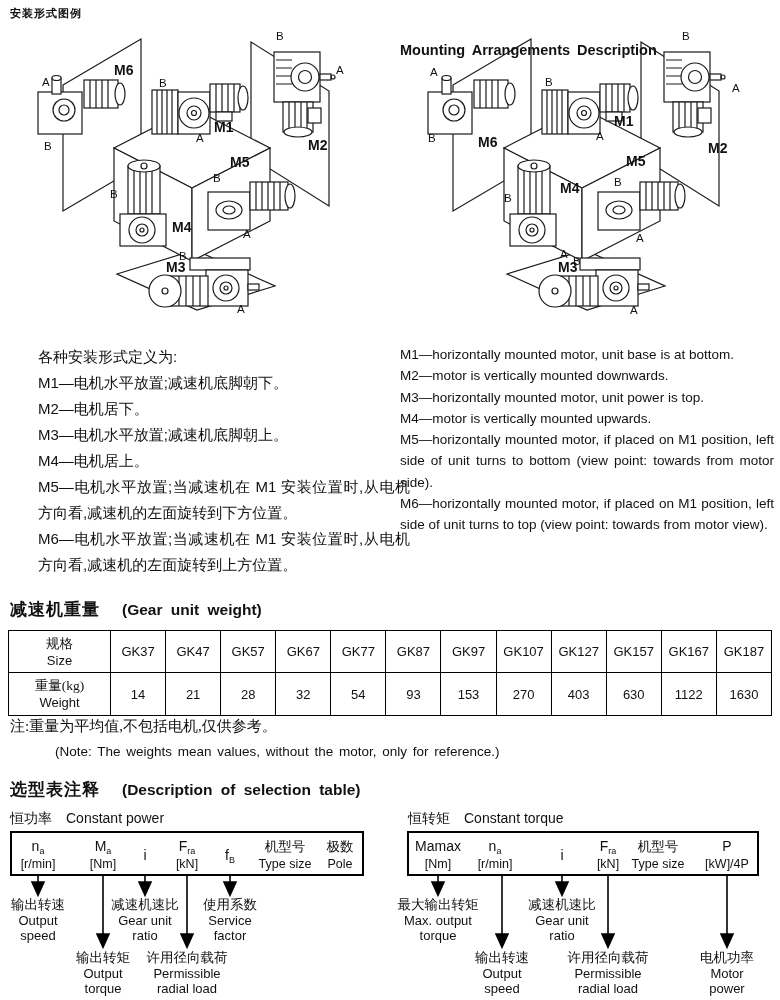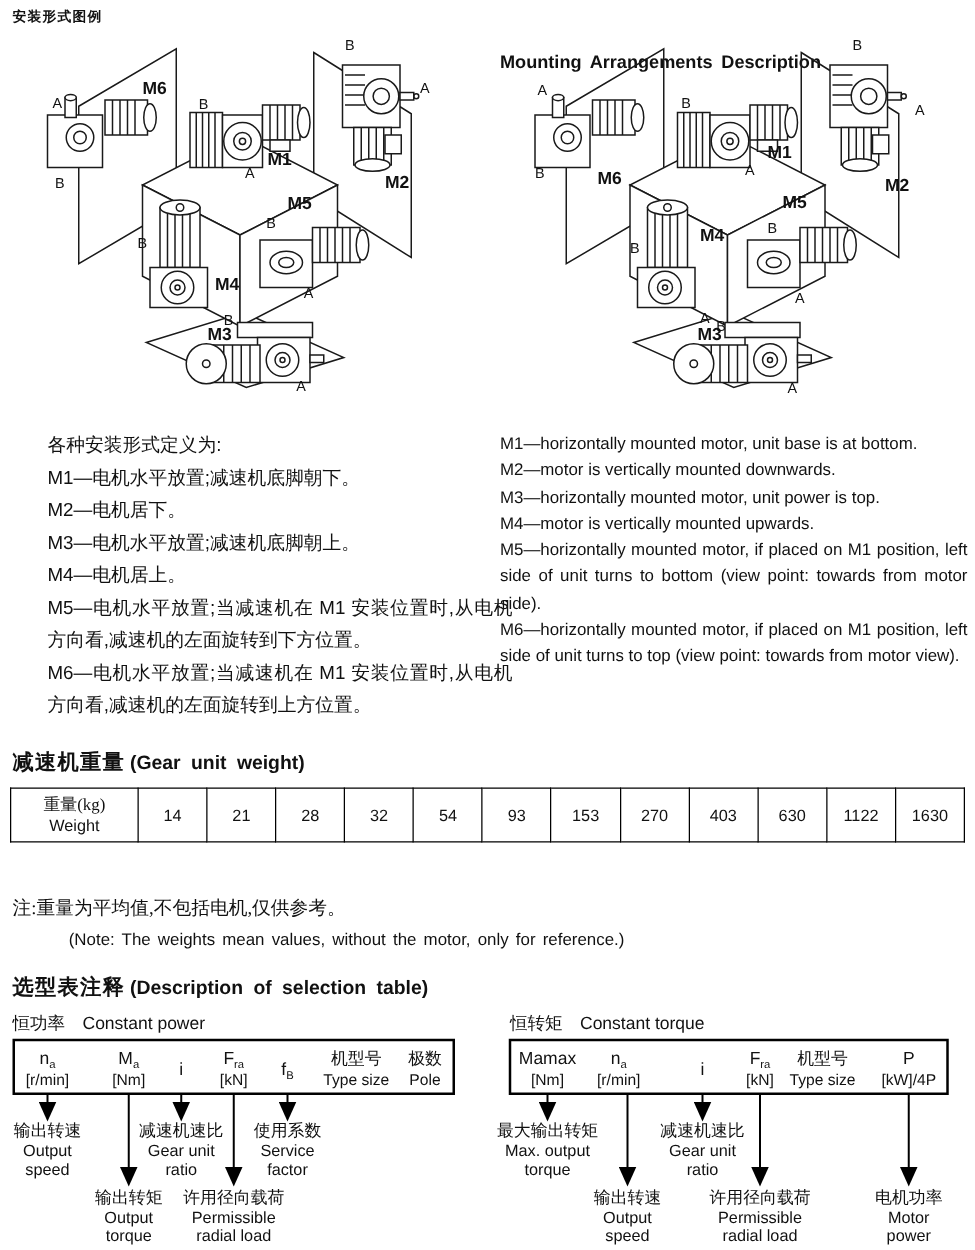--- a/index.html
+++ b/index.html
@@ -21,21 +21,21 @@
 
   .defs-cn { left:10px; top:344px; width:372px; position:absolute;
     font-family:Liberation Sans, sans-serif; font-size:15px; line-height:26px; text-align:justify;margin-left:28px; }
   .defs-cn p { margin:0; }
   .defs-en { left:400px; top:344px; width:374px; position:absolute;
     font-size:13.5px; line-height:21.3px; text-align:justify; }
   .defs-en p { margin:0; }
 
   .section-heading { position:absolute; font-weight:bold; }
   .section-heading .cn { font-size:17px; letter-spacing:1px; }
-  .section-heading .en { font-size:15.5px; word-spacing:4px; margin-left:4px; }
+  .section-heading .en { font-size:15.5px; word-spacing:4px; margin-left:22px; }
 
   table.weight-table { position:absolute; left:8px; top:630px; width:764px;
     border-collapse:collapse; table-layout:fixed; }
   table.weight-table td { border:1.5px solid #000; text-align:center; vertical-align:middle;
     font-size:13px; padding:0; }
   table.weight-table tr.hdr td { height:42px; }
   table.weight-table tr.dat td { height:43px; }
   .cell-2line div { line-height:17px; }
   .cell-2line .zh { font-size:13.5px; font-family:"Liberation Serif","DejaVu Serif",serif; }
 
@@ -205,20 +205,38 @@
 <div class="section-heading" style="left:10px; top:598px;">
   <span class="cn">减速机重量</span><span class="en">(Gear unit weight)</span>
 </div>
 
 <table class="weight-table">
   <colgroup>
     <col style="width:102px">
     <col span="12">
   </colgroup>
   <tbody>
+      <tr class="hdr">
+    <td class="cell-2line">
+      <div class="zh">规格</div>
+      <div>Size</div>
+    </td>
+    <td>GK37</td>
+    <td>GK47</td>
+    <td>GK57</td>
+    <td>GK67</td>
+    <td>GK77</td>
+    <td>GK87</td>
+    <td>GK97</td>
+    <td>GK107</td>
+    <td>GK127</td>
+    <td>GK157</td>
+    <td>GK167</td>
+    <td>GK187</td>
+  </tr>
   <tr class="dat">
     <td class="cell-2line">
       <div class="zh">重量(kg)</div>
       <div>Weight</div>
     </td>
     <td>14</td>
     <td>21</td>
     <td>28</td>
     <td>32</td>
     <td>54</td>

